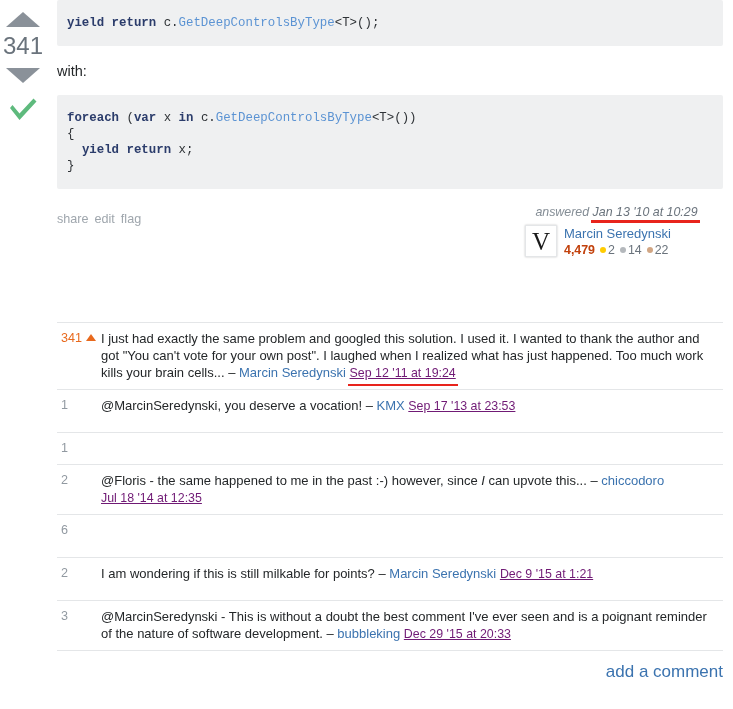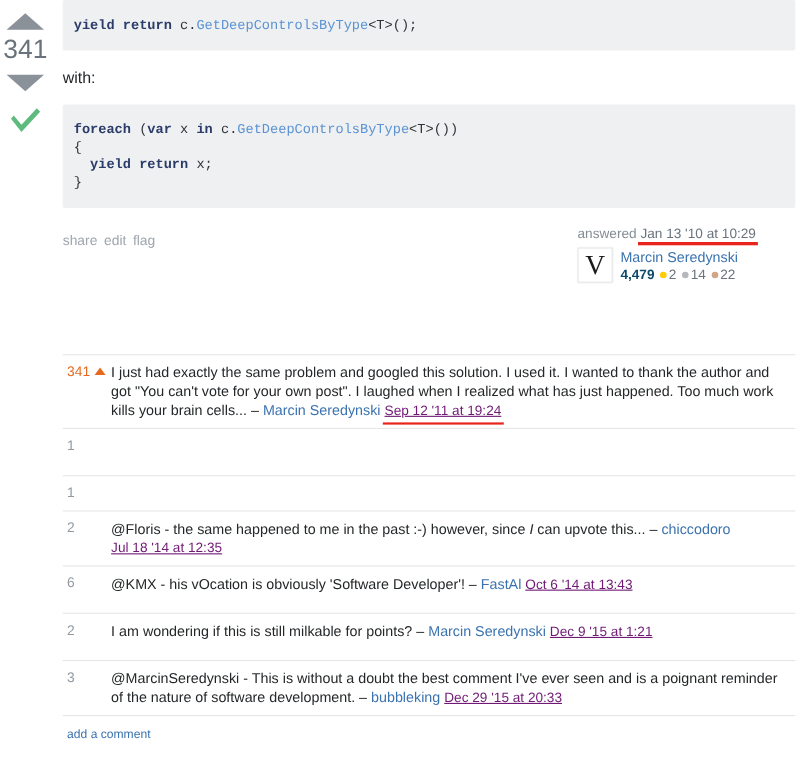--- a/index.html
+++ b/index.html
@@ -113,23 +113,24 @@
 
   .user-info {
     position: absolute;
     right: 15px; top: 0;
     width: 200px;
     text-align: left;
   }
   .user-action-time {
     font-size: 12.4px;
     color: #848d95;
-    text-align: left;
+    text-align: center;
     padding-left: 17px;
     white-space: nowrap;
+    font-style: italic;
   }
   .user-action-time .ts {
     color: #6a737c;
     position: relative;
     display: inline-block;
   }
   .redline {
     position: absolute;
     left: -2px; right: -2px;
     bottom: -4px;
@@ -161,21 +162,21 @@
     text-decoration: none;
     font-size: 13px;
     cursor: pointer;
   }
   .user-rep {
     font-size: 12.4px;
     color: #6a737c;
     margin-top: 2px;
     white-space: nowrap;
   }
-  .rep-score { font-weight: bold; color: #0c4a6e; }
+  .rep-score { font-weight: bold; color: #c2410c; }
   .badge { margin-left: 5px; color: #6a737c; }
   .dot {
     display: inline-block;
     width: 6px; height: 6px;
     border-radius: 50%;
     margin-right: 2px;
     vertical-align: 1px;
   }
   .dot-gold   { background: #ffcc01; }
   .dot-silver { background: #b4b8bc; }
@@ -230,21 +231,22 @@
     position: relative;
     display: inline-block;
     text-decoration: underline;
   }
   .comment-body .dash { color: #242729; }
 
   .comment.tall { min-height: 43px; }
 
   .add-comment {
     padding: 11px 0 0 4px;
-    font-size: 11px;
+    font-size: 17px;
+    text-align: right;
   }
   .add-comment a {
     color: #3b73af;
     text-decoration: none;
     cursor: pointer;
   }
 </style>
 </head>
 <body>
 
@@ -301,34 +303,34 @@
 
   <div class="comments">
 
     <div class="comment">
       <div class="comment-score hot"><span>341</span><span class="upvote-tri"></span></div>
       <div class="comment-body"><span>I just had exactly the same problem and googled this solution. I used it. I wanted to thank the author and got "You can't vote for your own post". I laughed when I realized what has just happened. Too much work kills your brain cells...</span><span class="dash"> – </span><a class="cuser">Marcin Seredynski</a> <span class="cdate"><span>Sep 12 '11 at 19:24</span><span class="redline"></span></span></div>
     </div>
 
     <div class="comment tall">
       <div class="comment-score">1</div>
+      <div class="comment-body"><span>@MarcinSeredynski, you deserve a vocation!</span><span class="dash"> – </span><a class="cuser">KMX</a> <span class="cdate">Sep 17 '13 at 23:53</span></div>
     </div>
 
     <div class="comment">
       <div class="comment-score">1</div>
     </div>
 
     <div class="comment">
       <div class="comment-score">2</div>
       <div class="comment-body"><span>@Floris - the same happened to me in the past :-) however, since </span><i>I</i><span> can upvote this...</span><span class="dash"> – </span><a class="cuser">chiccodoro</a> <span class="cdate">Jul 18 '14 at 12:35</span></div>
     </div>
 
     <div class="comment tall">
       <div class="comment-score">6</div>
-      <div class="comment-body"><span>@KMX - his vOcation is obviously 'Software Developer'!</span><span class="dash"> – </span><a class="cuser">FastAl</a> <span class="cdate">Oct 6 '14 at 13:43</span></div>
     </div>
 
     <div class="comment tall">
       <div class="comment-score">2</div>
       <div class="comment-body"><span>I am wondering if this is still milkable for points?</span><span class="dash"> – </span><a class="cuser">Marcin Seredynski</a> <span class="cdate">Dec 9 '15 at 1:21</span></div>
     </div>
 
     <div class="comment">
       <div class="comment-score">3</div>
       <div class="comment-body"><span>@MarcinSeredynski - This is without a doubt the best comment I've ever seen and is a poignant reminder of the nature of software development.</span><span class="dash"> – </span><a class="cuser">bubbleking</a> <span class="cdate">Dec 29 '15 at 20:33</span></div>

